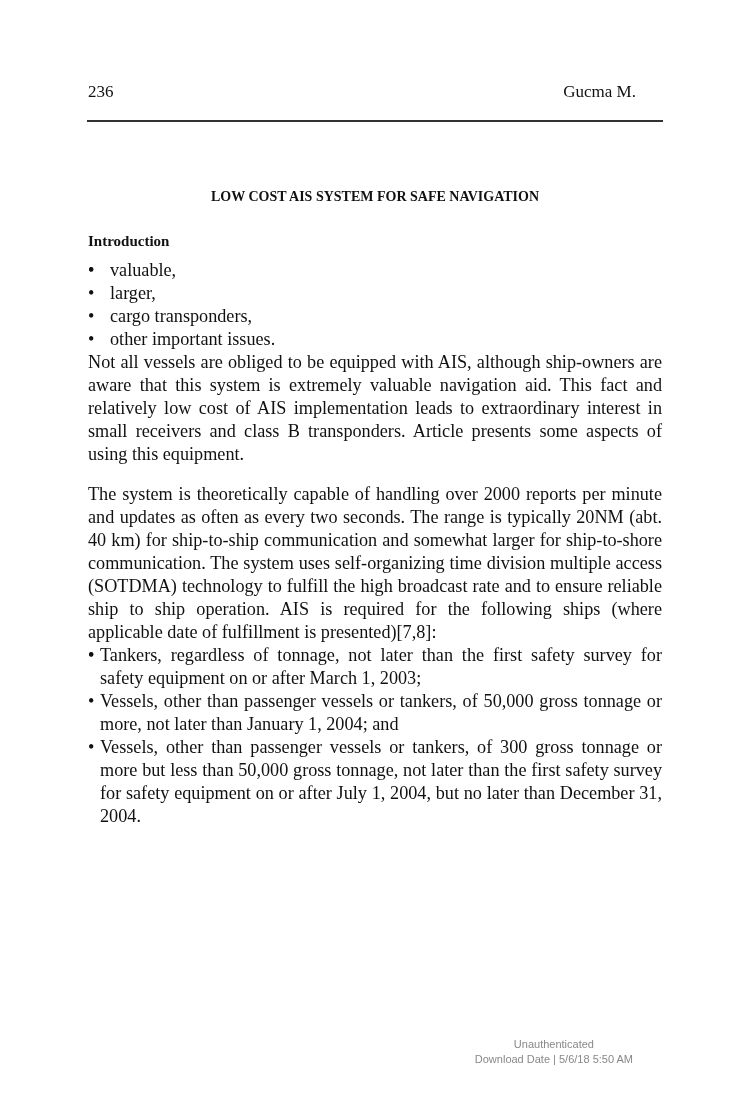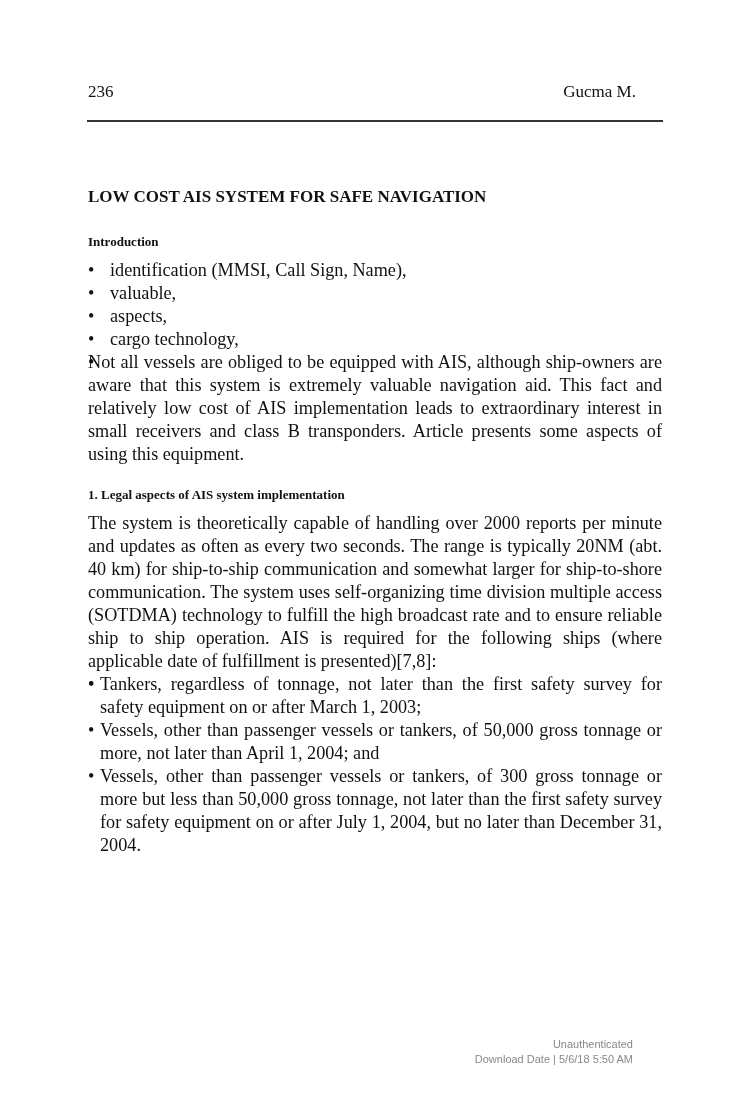--- a/index.html
+++ b/index.html
@@ -2,62 +2,61 @@
 <html><head>
   <meta charset="utf-8">
   <style>
     html, body { margin: 0; padding: 0; background: #ffffff; }
     body { width: 749px; height: 1102px; position: relative; overflow: hidden; font-family: "Liberation Serif", serif; color: #111; }
     .header { position: absolute; left: 88px; top: 82px; width: 575px; height: 22px; font-size: 17px; text-align: center; }
     .page-num { position: absolute; left: 0; top: 0; }
     .running-author { position: absolute; right: 27px; top: 0; }
     .rule { position: absolute; left: 87px; top: 120px; width: 576px; height: 2px; background: #333; }
     .content { position: absolute; left: 88px; top: 185px; width: 574px; font-size: 18.2px; line-height: 23px; }
-    .title { font-weight: bold; font-size: 17px; margin: 0 0 22px 0; letter-spacing: 0; }
-    .heading { font-weight: bold; font-size: 13px; margin: 0 0 6px 0; line-height: 23px; }
+    .title { text-align: center; font-weight: bold; font-size: 14px; margin: 0 0 22px 0; letter-spacing: 0; }
+    .heading { font-weight: bold; font-size: 15px; margin: 12px 0 6px 0; line-height: 23px; }
     .para { margin: 0; text-align: justify; }
     ul.dot-list { list-style: none; margin: 0; padding: 0; }
     ul.dot-list li { position: relative; padding-left: 22px; }
     ul.dot-list li .bullet { position: absolute; left: 0; top: 0; }
     ul.small-bullets { list-style: none; margin: 0; padding: 0; }
     ul.small-bullets li { position: relative; padding-left: 12px; text-align: justify; }
     ul.small-bullets li .bullet { position: absolute; left: 0; top: 0; }
     .section-gap { height: 17px; }
-    .footer { position: absolute; right: 116px; top: 1037px; text-align: right; font-family: "Liberation Sans", sans-serif; font-size: 11px; color: #888; line-height: 15px; }
+    .footer { position: absolute; right: 116px; top: 1037px; text-align: center; font-family: "Liberation Sans", sans-serif; font-size: 11px; color: #888; line-height: 15px; }
   </style>
 </head>
 <body>
 
 <div class="header">
   <span class="page-num">236</span>
   <span class="running-author">Gucma M.</span>
 </div>
 <div class="rule"></div>
 
 <div class="content">
   <h1 class="title">LOW COST AIS SYSTEM FOR SAFE NAVIGATION</h1>
 
   <h2 class="heading">Introduction</h2>
   <ul class="dot-list">
-    <li><span class="bullet">•</span><span>identification (MMSI, Call Sign, Name),</span></li>
+    <li><span class="bullet">•</span></li>
     <li><span class="bullet">•</span><span>valuable,</span></li>
-    <li><span class="bullet">•</span><span>aspects,</span></li>
-    <li><span class="bullet">•</span><span>cargo technology,</span></li>
-    <li><span class="bullet">•</span></li>
+    <li><span class="bullet">•</span><span>larger,</span></li>
+    <li><span class="bullet">•</span><span>cargo transponders,</span></li>
+    <li><span class="bullet">•</span><span>other important issues.</span></li>
   </ul>
   <p class="para">Not all vessels are obliged to be equipped with AIS, although ship-owners are aware that this system is extremely valuable navigation aid. This fact and relatively low cost of AIS implementation leads to extraordinary interest in small receivers and class B transponders. Article presents some aspects of using this equipment.</p>
 
   <div class="section-gap"></div>
 
-  <h2 class="heading">1. Legal aspects of AIS system implementation</h2>
   <p class="para">The system is theoretically capable of handling over 2000 reports per minute and updates as often as every two seconds. The range is typically 20NM (abt. 40 km) for ship-to-ship communication and somewhat larger for ship-to-shore communication. The system uses self-organizing time division multiple access (SOTDMA) technology to fulfill the high broadcast rate and to ensure reliable ship to ship operation. AIS is required for the following ships (where applicable date of fulfillment is presented)[7,8]:</p>
   <ul class="small-bullets">
     <li><span class="bullet">•</span></li>
     <li><span class="bullet">•</span><span>Tankers, regardless of tonnage, not later than the first safety survey for safety equipment on or after March 1, 2003;</span></li>
-    <li><span class="bullet">•</span><span>Vessels, other than passenger vessels or tankers, of 50,000 gross tonnage or more, not later than April 1, 2004; and</span></li>
+    <li><span class="bullet">•</span><span>Vessels, other than passenger vessels or tankers, of 50,000 gross tonnage or more, not later than January 1, 2004; and</span></li>
     <li><span class="bullet">•</span><span>Vessels, other than passenger vessels or tankers, of 300 gross tonnage or more but less than 50,000 gross tonnage, not later than the first safety survey for safety equipment on or after July 1, 2004, but no later than December 31, 2004.</span></li>
   </ul>
 </div>
 
 <div class="footer">
   <div>Unauthenticated</div>
   <div>Download Date | 5/6/18 5:50 AM</div>
 </div>
 
 </body></html>

